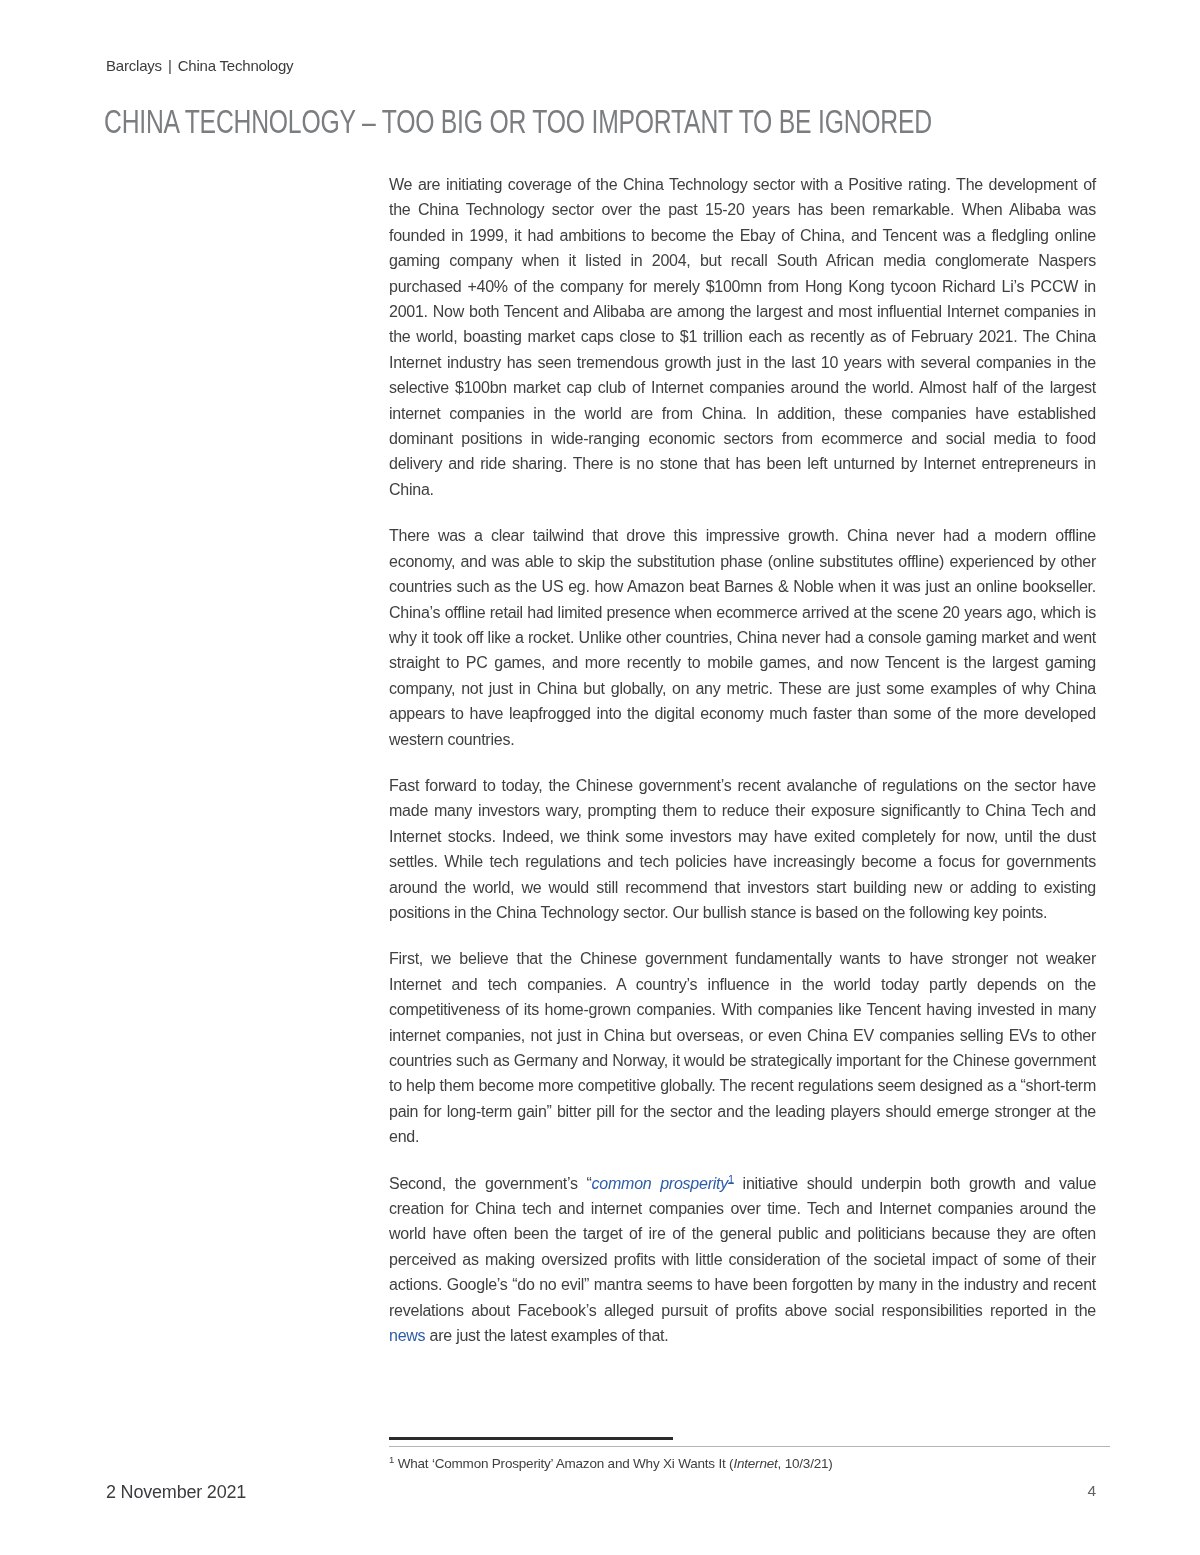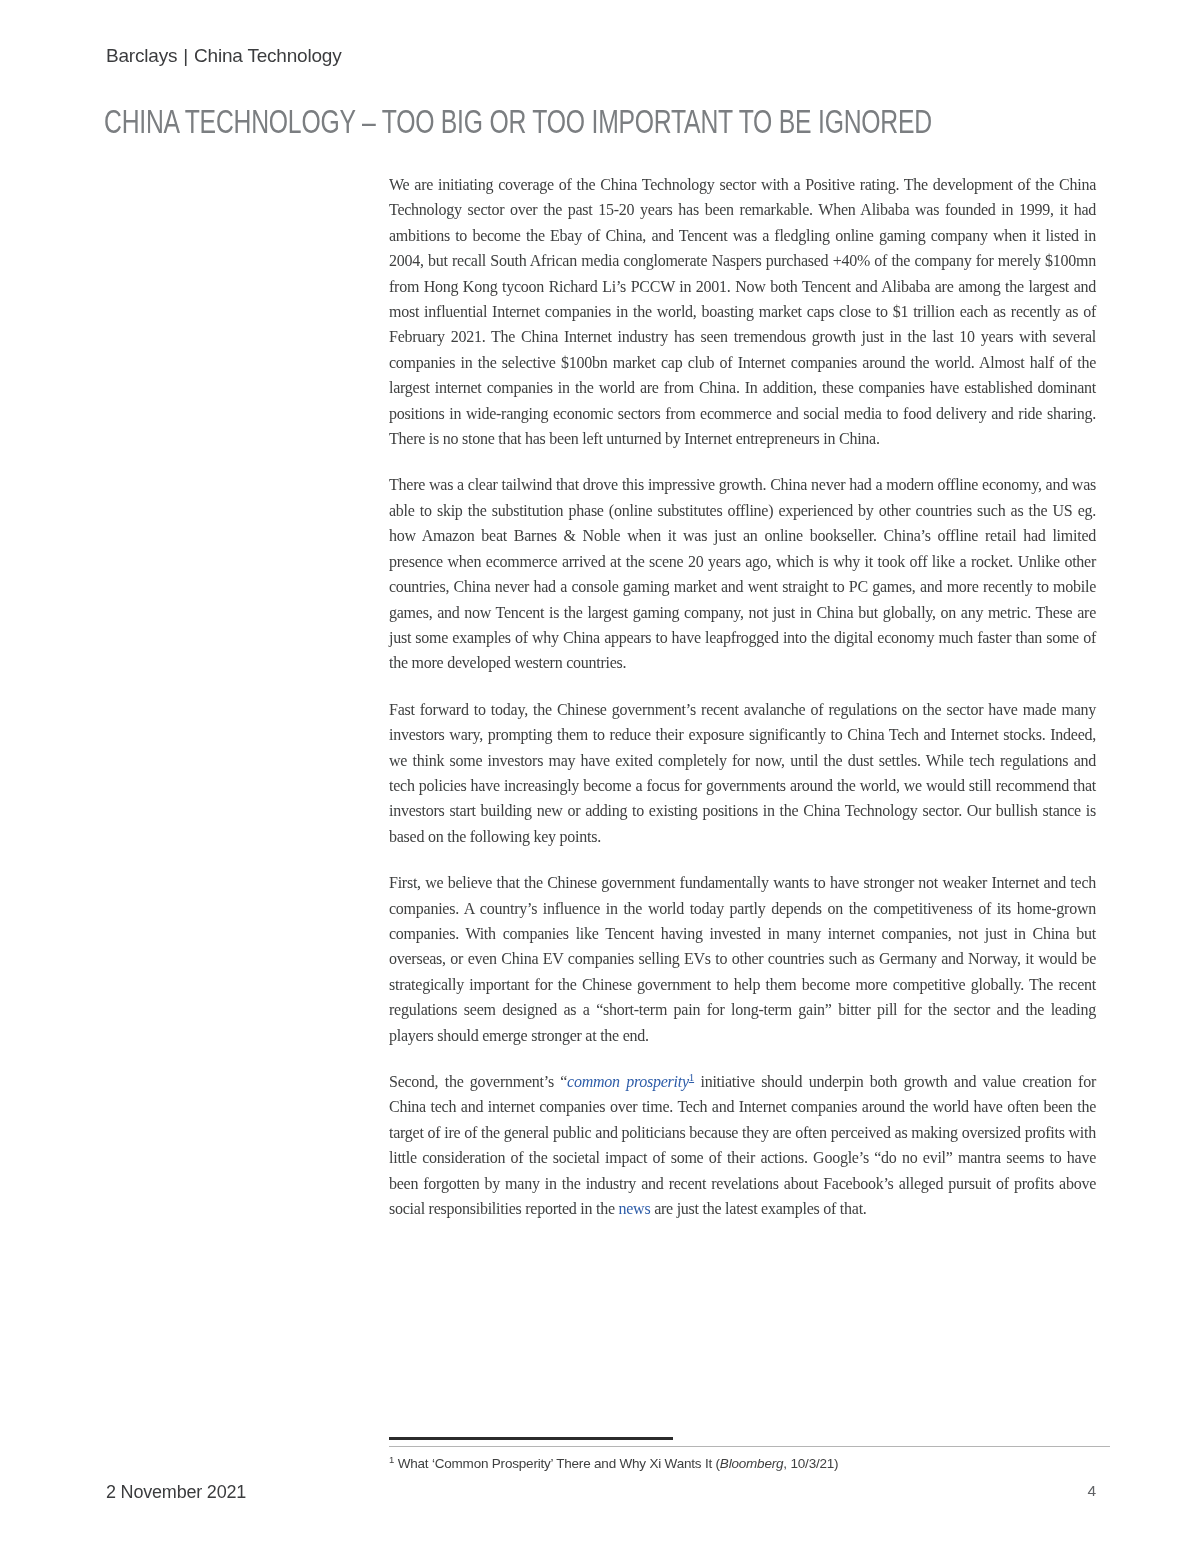--- a/index.html
+++ b/index.html
@@ -12,22 +12,22 @@
     font-family: "Liberation Sans", sans-serif;
     color: #3f4040;
     overflow: hidden;
     -webkit-font-smoothing: antialiased;
   }
 
   
   .report-header {
     position: absolute;
     left: 106px;
-    top: 45px;
-    font-size: 19px;
+    top: 57px;
+    font-size: 15px;
     letter-spacing: -0.2px;
     color: #3b3c3e;
     white-space: nowrap;
   }
   .report-header .divider { margin: 0 6px; color: #3b3c3e; }
 
   
   .page-title {
     position: absolute;
     left: 104px;
@@ -48,21 +48,20 @@
     top: 172px;
     width: 707px;
   }
   .content p {
     font-size: 16px;
     line-height: 25.4px;
     letter-spacing: -0.25px;
     text-align: justify;
     color: #3f4040;
     margin-bottom: 21px;
-    font-family: Liberation Serif, serif;
   }
   .content p:last-child { margin-bottom: 0; }
 
   a.inline-link {
     color: #2d5ca8;
     text-decoration: none;
     cursor: pointer;
   }
   .link-italic { font-style: italic; }
   sup.footnote-ref {
@@ -142,19 +141,19 @@
     <p>There was a clear tailwind that drove this impressive growth. China never had a modern offline economy, and was able to skip the substitution phase (online substitutes offline) experienced by other countries such as the US eg. how Amazon beat Barnes &amp; Noble when it was just an online bookseller. China’s offline retail had limited presence when ecommerce arrived at the scene 20 years ago, which is why it took off like a rocket. Unlike other countries, China never had a console gaming market and went straight to PC games, and more recently to mobile games, and now Tencent is the largest gaming company, not just in China but globally, on any metric. These are just some examples of why China appears to have leapfrogged into the digital economy much faster than some of the more developed western countries.</p>
     <p>Fast forward to today, the Chinese government’s recent avalanche of regulations on the sector have made many investors wary, prompting them to reduce their exposure significantly to China Tech and Internet stocks. Indeed, we think some investors may have exited completely for now, until the dust settles. While tech regulations and tech policies have increasingly become a focus for governments around the world, we would still recommend that investors start building new or adding to existing positions in the China Technology sector. Our bullish stance is based on the following key points.</p>
     <p>First, we believe that the Chinese government fundamentally wants to have stronger not weaker Internet and tech companies. A country’s influence in the world today partly depends on the competitiveness of its home-grown companies. With companies like Tencent having invested in many internet companies, not just in China but overseas, or even China EV companies selling EVs to other countries such as Germany and Norway, it would be strategically important for the Chinese government to help them become more competitive globally. The recent regulations seem designed as a “short-term pain for long-term gain” bitter pill for the sector and the leading players should emerge stronger at the end.</p>
     <p><span>Second, the government’s “</span><a class="inline-link link-italic">common prosperity</a><sup class="footnote-ref">1</sup><span> initiative should underpin both growth and value creation for China tech and internet companies over time. Tech and Internet companies around the world have often been the target of ire of the general public and politicians because they are often perceived as making oversized profits with little consideration of the societal impact of some of their actions. Google’s “do no evil” mantra seems to have been forgotten by many in the industry and recent revelations about Facebook’s alleged pursuit of profits above social responsibilities reported in the </span><a class="inline-link">news</a><span> are just the latest examples of that.</span></p>
   </div>
 
   <div class="footnote-separator"></div>
   <div class="footer-rule"></div>
 
   <div class="footnote">
-    <sup>1</sup><span> What ‘Common Prosperity’ There and Why Xi Wants It (</span><span class="source-italic">Bloomberg</span><span>, 10/3/21)</span>
+    <sup>1</sup><span> What ‘Common Prosperity’ Amazon and Why Xi Wants It (</span><span class="source-italic">Internet</span><span>, 10/3/21)</span>
   </div>
 
   <div class="footer-date">2 November 2021</div>
   <div class="page-number">4</div>
 
 </div>
 
 </body></html>

